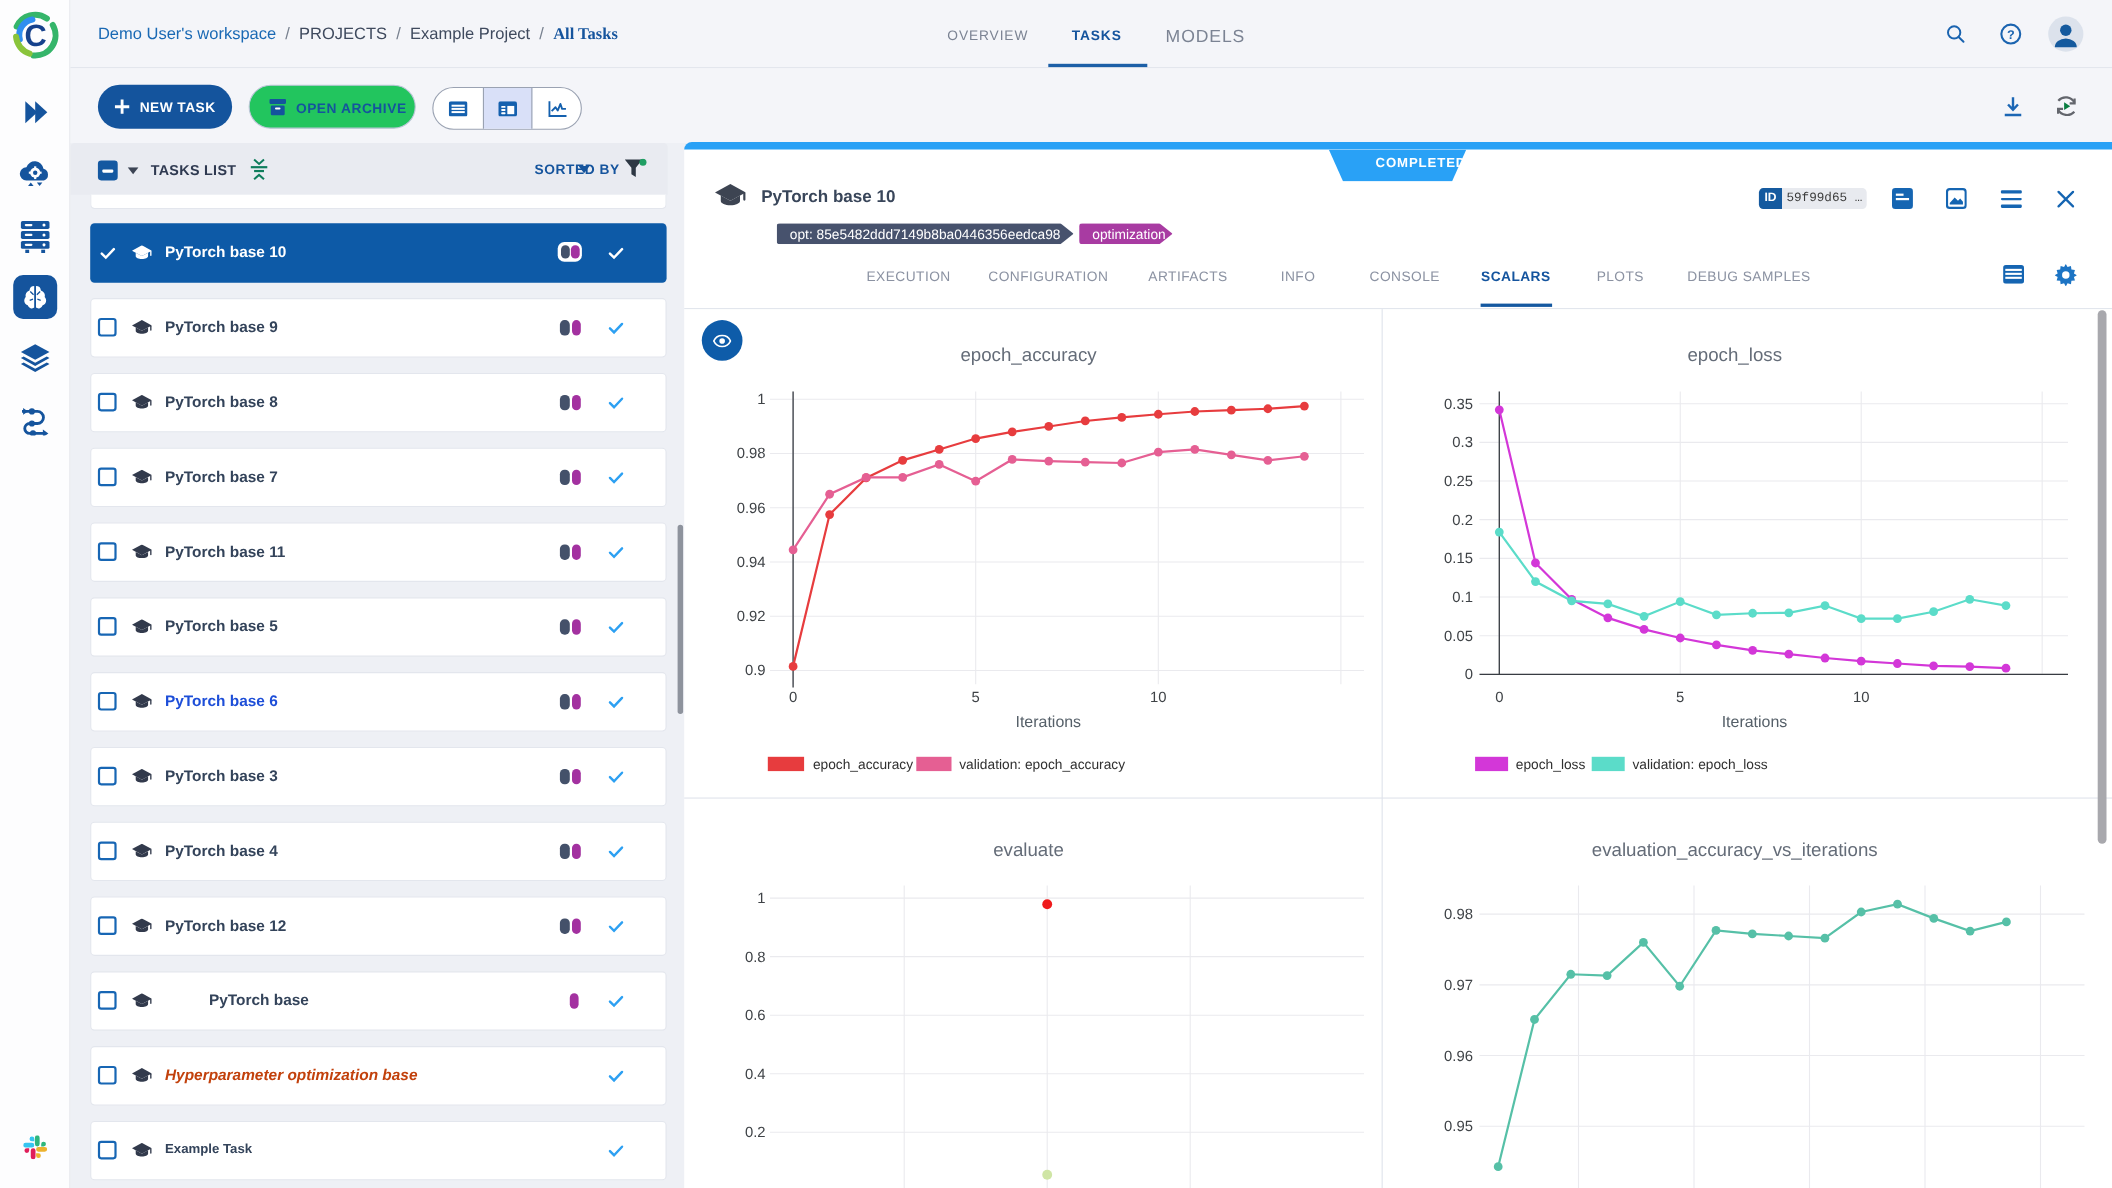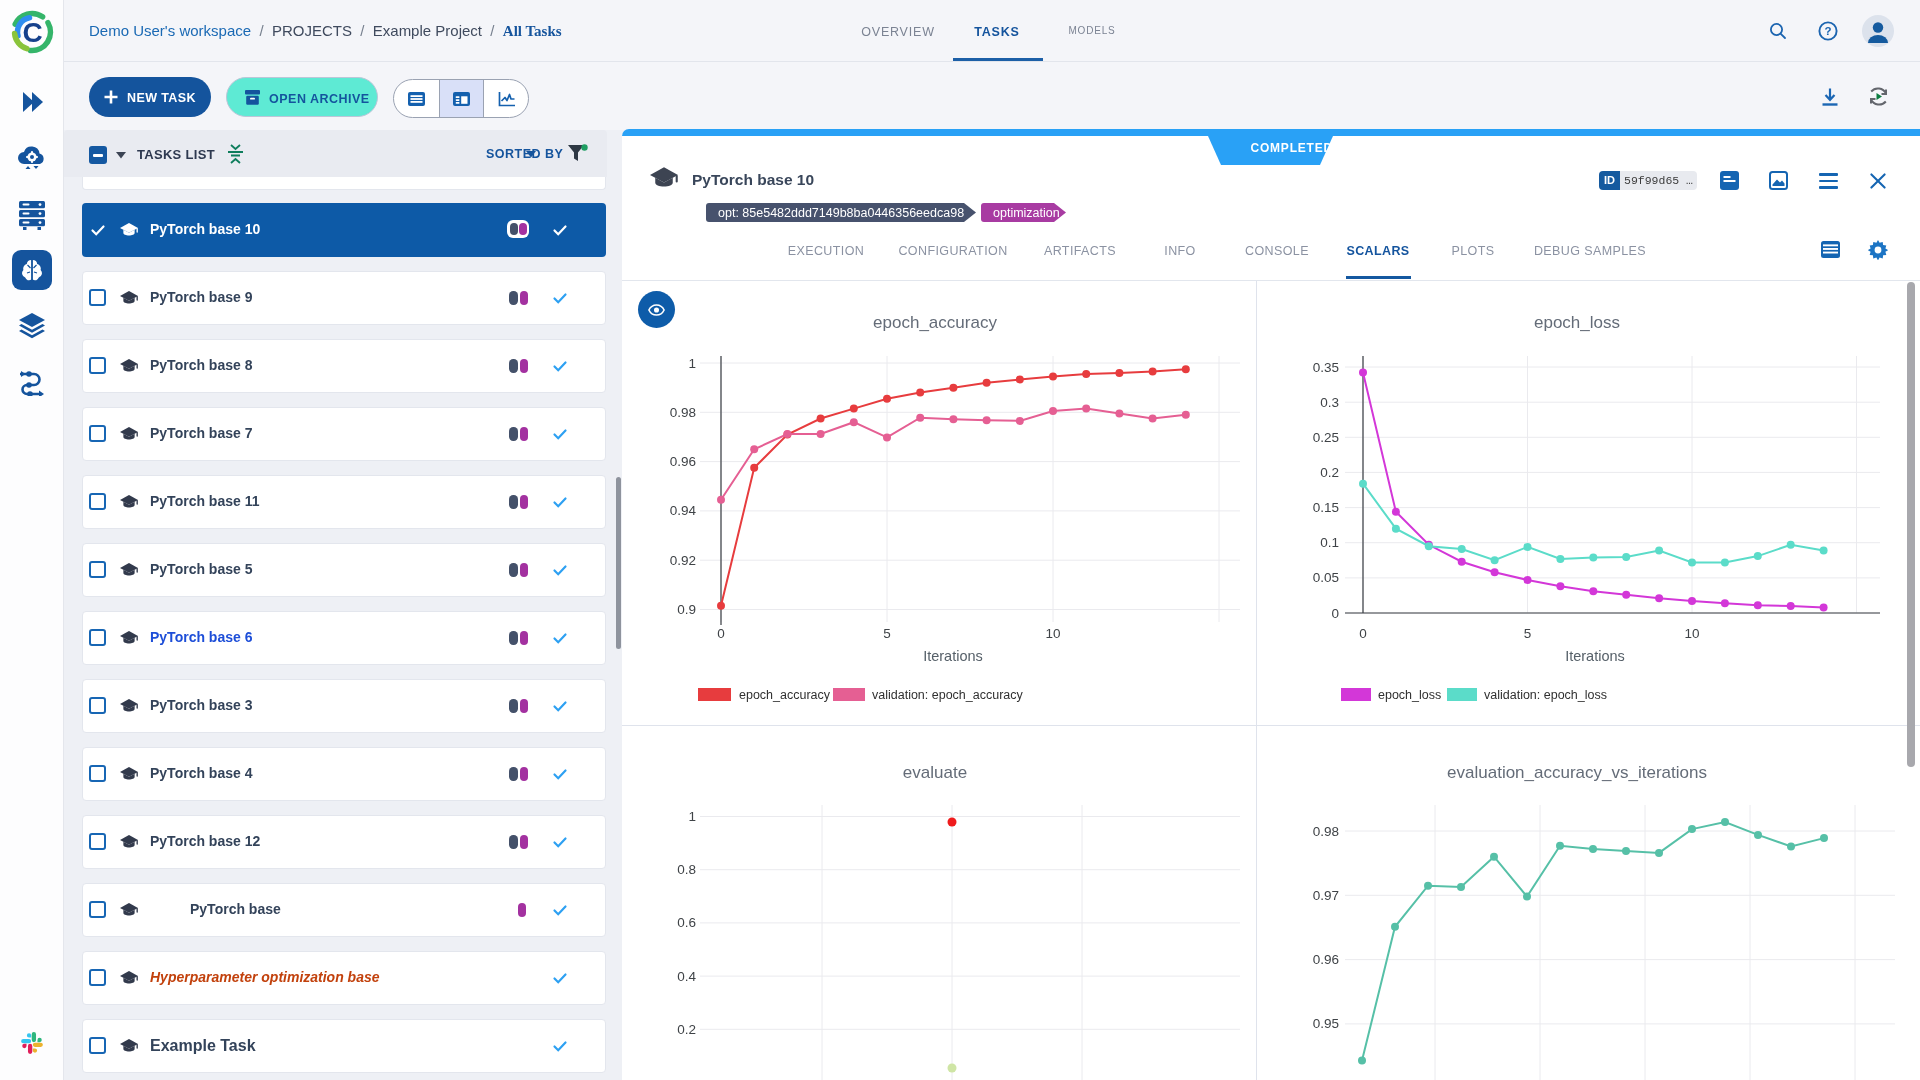--- a/index.html
+++ b/index.html
@@ -84,21 +84,21 @@
     </g>
 </svg>
 
 <div class="abs" style="left:64px;top:0;width:1856px;height:62px;background:#f4f5f9;border-bottom:1px solid #e2e5ec;"></div>
 <div class="abs" style="left:89px;top:22px;font-size:15px;color:#3f4a5e;white-space:nowrap;">
 <span style="color:#1a69b4;">Demo User's workspace</span><span style="color:#77808f;">&nbsp;&nbsp;/&nbsp;&nbsp;</span><span>PROJECTS</span><span style="color:#77808f;">&nbsp;&nbsp;/&nbsp;&nbsp;</span><span>Example Project</span><span style="color:#77808f;">&nbsp;&nbsp;/&nbsp;&nbsp;</span><span style="color:#15549d;font-weight:700;font-family:Liberation Serif, serif;">All Tasks</span>
 </div>
 <div class="abs" style="left:858px;top:25px;width:80px;text-align:center;font-size:12.5px;letter-spacing:0.8px;color:#7b8393;font-weight:500;">OVERVIEW</div>
 <div class="abs" style="left:957px;top:25px;width:80px;text-align:center;font-size:12.5px;letter-spacing:0.8px;color:#15549d;font-weight:700;">TASKS</div>
 <div class="abs" style="left:953px;top:58px;width:90px;height:3px;background:#1c5fa7;"></div>
-<div class="abs" style="left:1052px;top:25px;width:80px;text-align:center;font-size:10px;letter-spacing:0.8px;color:#7b8393;font-weight:500;">MODELS</div>
+<div class="abs" style="left:1052px;top:25px;width:80px;text-align:right;font-size:16px;letter-spacing:0.8px;color:#7b8393;font-weight:500;">MODELS</div>
 <svg class="abs" style="left:1768px;top:21px;" width="20" height="20" viewBox="0 0 20 20">
  <circle cx="8.5" cy="8.5" r="5.6" fill="none" stroke="#1b64b0" stroke-width="1.8"></circle>
     <line x1="12.8" y1="12.8" x2="17" y2="17" stroke="#1b64b0" stroke-width="1.8" stroke-linecap="round"></line>
 </svg>
 <svg class="abs" style="left:1818px;top:21px;" width="20" height="20" viewBox="0 0 20 20">
  <circle cx="10" cy="10" r="8.6" fill="none" stroke="#1b64b0" stroke-width="1.9"></circle>
  <text x="10" y="14.2" text-anchor="middle" font-size="11.5" font-weight="bold" fill="#1b64b0" font-family="Liberation Sans">?</text>
 </svg>
 <div class="abs" style="left:1862px;top:15px;width:32px;height:32px;border-radius:50%;background:#dce2ec;overflow:hidden;">
  <svg width="32" height="32" viewBox="0 0 32 32">
@@ -107,21 +107,21 @@
     </svg>
 </div>
 
 <div class="abs" style="left:64px;top:62px;width:1856px;height:68px;background:#f4f5f9;"></div>
 <div class="abs" style="left:89px;top:77px;width:122px;height:40px;border-radius:20px;background:#14549d;color:#fff;">
  <svg class="abs" style="left:14px;top:12px;" width="16" height="16" viewBox="0 0 16 16">
       <path d="M8 1.5 V14.5 M1.5 8 H14.5" stroke="#fff" stroke-width="2.6"></path>
     </svg>
  <div class="abs" style="left:38px;top:13.5px;font-size:12.5px;font-weight:700;letter-spacing:0.4px;">NEW TASK</div>
 </div>
-<div class="abs" style="left:226px;top:77px;width:152px;height:40px;border-radius:20px;background:#5eead4;border:1px solid #bcc6d8;">
+<div class="abs" style="left:226px;top:77px;width:152px;height:40px;border-radius:20px;background:#22c55e;border:1px solid #bcc6d8;">
  <svg class="abs" style="left:17px;top:11px;" width="17" height="17" viewBox="0 0 17 17">
   <rect x="1" y="1" width="15" height="4.5" rx="1" fill="#14549d"></rect>
       <rect x="2.2" y="6.8" width="12.6" height="9" rx="1.2" fill="#14549d"></rect>
       <rect x="6" y="8.8" width="5" height="1.8" rx="0.9" fill="#fff"></rect>
  </svg>
  <div class="abs" style="left:42px;top:14px;font-size:12.5px;font-weight:700;letter-spacing:0.5px;color:#14549d;">OPEN ARCHIVE</div>
 </div>
 <div class="abs" style="left:393px;top:79px;width:136px;height:39px;border-radius:19.5px;border:1px solid #9aa2b2;background:#fff;overflow:hidden;">
  <div class="abs" style="left:45px;top:0;width:45px;height:39px;background:#d9e0f8;border-left:1px solid #9aa2b2;border-right:1px solid #9aa2b2;"></div>
  <svg class="abs" style="left:14px;top:12px;" width="17" height="14" viewBox="0 0 17 14">
@@ -336,21 +336,21 @@
 <div style="position:absolute;left:552px;top:970px;"><svg width="16" height="16" viewBox="0 0 16 16">
       <path d="M2.5 8.5 L6.2 12.2 L13.5 4.5" fill="none" stroke="#2da0f2" stroke-width="2.2" stroke-linecap="round"></path>
     </svg></div>
 <div style="position:absolute;left:82px;top:1019px;width:524px;height:54px;background:#ffffff;border:1px solid #e3e6ed;border-radius:4px;box-sizing:border-box;"></div>
 <div style="position:absolute;left:89px;top:1037px;width:17px;height:17px;border:2px solid #1766b4;border-radius:3px;box-sizing:border-box;"></div>
 <div style="position:absolute;left:120px;top:1039px;"><svg width="18" height="15" viewBox="0 0 24 20">
       <path d="M12 0 L24 6.5 L12 13 L0 6.5 Z" fill="#323a4c"></path>
       <path d="M4.5 9 v4.2 c0 1.8 3.4 3.3 7.5 3.3 s7.5 -1.5 7.5 -3.3 V9 L12 13 Z" fill="#323a4c"></path>
       <rect x="22" y="6.5" width="1.8" height="6.5" rx="0.9" fill="#323a4c"></rect>
     </svg></div>
-<div style="position:absolute;left:150px;top:1037px;font-size:16px;font-weight:700;color:#33435a;">Example Task</div>
+<div style="position:absolute;left:150px;top:1037px;font-size:12px;font-weight:700;color:#33435a;">Example Task</div>
 <div style="position:absolute;left:552px;top:1038px;"><svg width="16" height="16" viewBox="0 0 16 16">
       <path d="M2.5 8.5 L6.2 12.2 L13.5 4.5" fill="none" stroke="#2da0f2" stroke-width="2.2" stroke-linecap="round"></path>
     </svg></div>
 <div class="abs" style="left:622px;top:129px;width:1298px;height:951px;background:#ffffff;border-radius:8px 0 0 0;"></div>
 <div class="abs" style="left:622px;top:129px;width:1298px;height:7px;background:#29a1f6;border-radius:8px 0 0 0;"></div>
 <div class="abs" style="left:1208px;top:136px;width:125px;height:29px;background:#29a1f6;clip-path:polygon(0 0,100% 0,calc(100% - 13px) 100%,13px 100%);"></div>
 <div class="abs" style="left:1208px;top:141px;width:125px;text-align:right;font-size:12px;font-weight:700;letter-spacing:0.8px;color:#fff;">COMPLETED</div>
 <svg class="abs" style="left:650px;top:167px;" width="28" height="24" viewBox="0 0 24 20">
  <path d="M12 0 L24 6.5 L12 13 L0 6.5 Z" fill="#3d4452"></path>
  <path d="M4.5 9 v4.2 c0 1.8 3.4 3.3 7.5 3.3 s7.5 -1.5 7.5 -3.3 V9 L12 13 Z" fill="#3d4452"></path>

